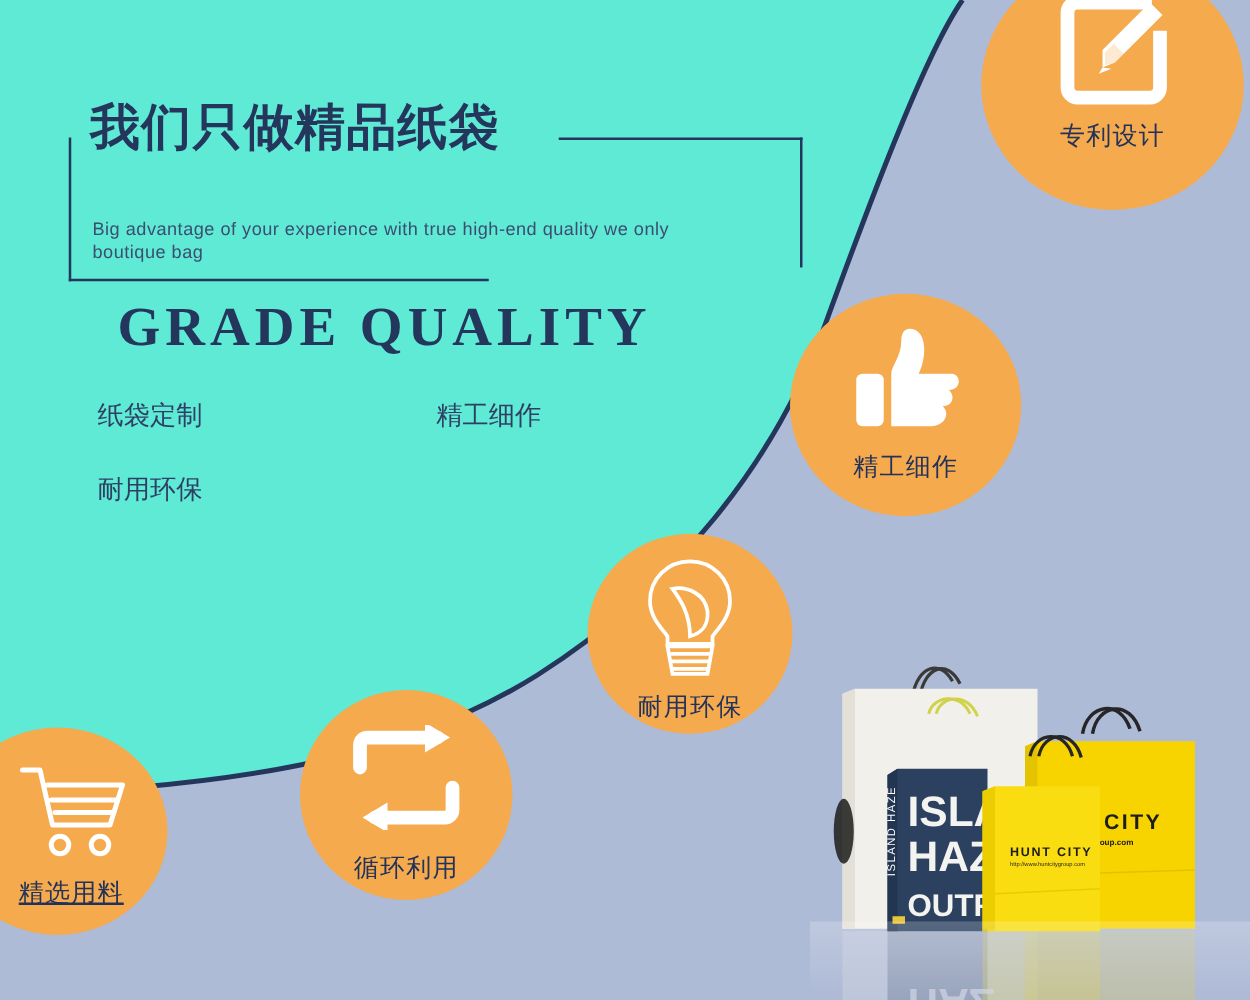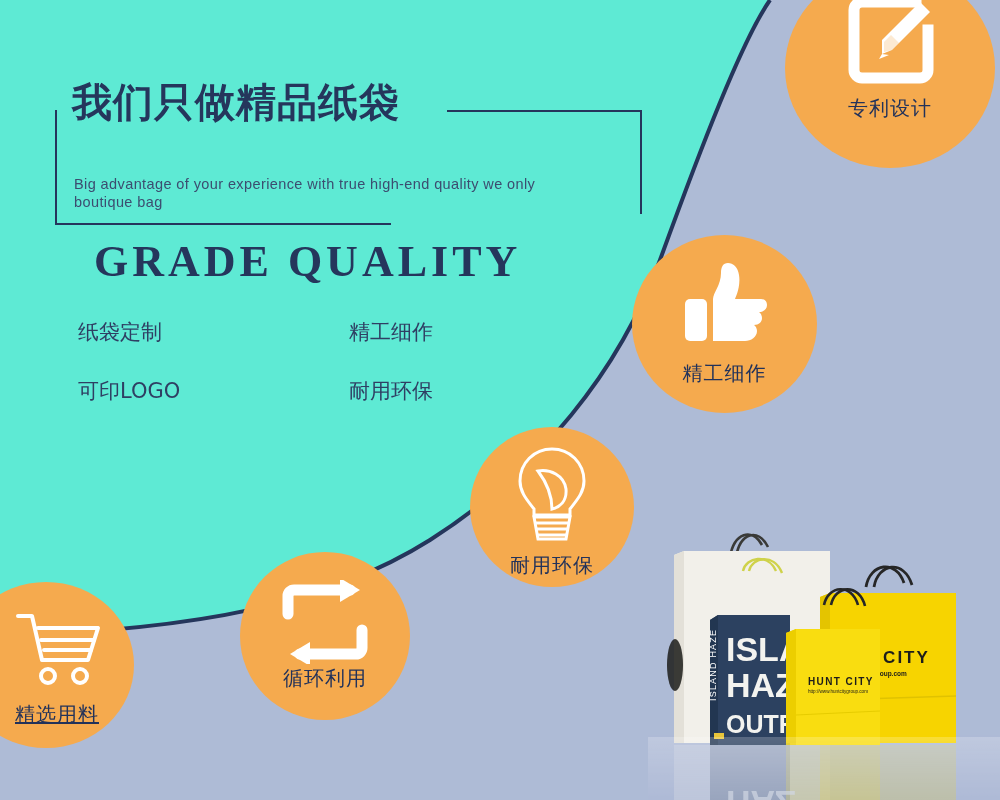--- a/index.html
+++ b/index.html
@@ -78,21 +78,21 @@
   #badge-craft      {left:632px;top:235px;  width:185px;height:178px;}
   #badge-craft    .badge-icon{top:24px;}
   #badge-craft    .badge-label{margin-bottom:26px;}
 
   #badge-eco        {left:470px;top:427px;  width:164px;height:160px;}
   #badge-eco      .badge-icon{top:18px;}
   #badge-eco      .badge-label{margin-bottom:8px;}
 
   #badge-recycle    {left:240px;top:552px;  width:170px;height:168px;}
   #badge-recycle  .badge-icon{top:28px;}
-  #badge-recycle  .badge-label{margin-bottom:28px;}
+  #badge-recycle  .badge-label{margin-bottom:12px;}
 
   #badge-material   {left:-42px;top:582px;  width:176px;height:166px;}
   #badge-material .badge-icon{left:58%;top:28px;}
   #badge-material .badge-label{margin-bottom:20px;margin-left:22px;text-decoration:underline;}
 
   
   #product{position:absolute;left:648px;top:505px;width:352px;height:295px;}
   #product svg{display:block;}
 </style>
 </head>
@@ -125,21 +125,20 @@
     <div class="frame-line" id="frame-bottom"></div>
 
     <div id="title-cn">我们只做精品纸袋</div>
     <div id="subtitle-en">Big advantage of your experience with true high-end quality we only boutique bag</div>
     <div id="grade-quality">GRADE QUALITY</div>
   </div>
 
   <div id="feature-grid">
     <div class="feature-word">纸袋定制</div>
     <div class="feature-word">精工细作</div>
-    <div class="feature-word">可印LOGO</div>
     <div class="feature-word">耐用环保</div>
   </div>
 
   <div class="badge" id="badge-patent">
     <span class="badge-icon">
       <svg width="96" height="88" viewBox="0 0 96 88" xmlns="http://www.w3.org/2000/svg">
         <path d="M74 6 H20 A8 8 0 0 0 12 14 V74 A8 8 0 0 0 20 82 H78 A8 8 0 0 0 86 74 V34" fill="none" stroke="#ffffff" stroke-width="11" stroke-linecap="square"></path>
         <path d="M40 58 L50 54 L88 16 L78 6 L40 44 Z" fill="#ffffff"></path>
         <path d="M42 56 L50 54 L57 47 L49 39 L42 46 Z" fill="#f5aa4e" opacity="0.25"></path>
         <path d="M40 58 L37 63 L47 59 Z" fill="#ffffff"></path>

